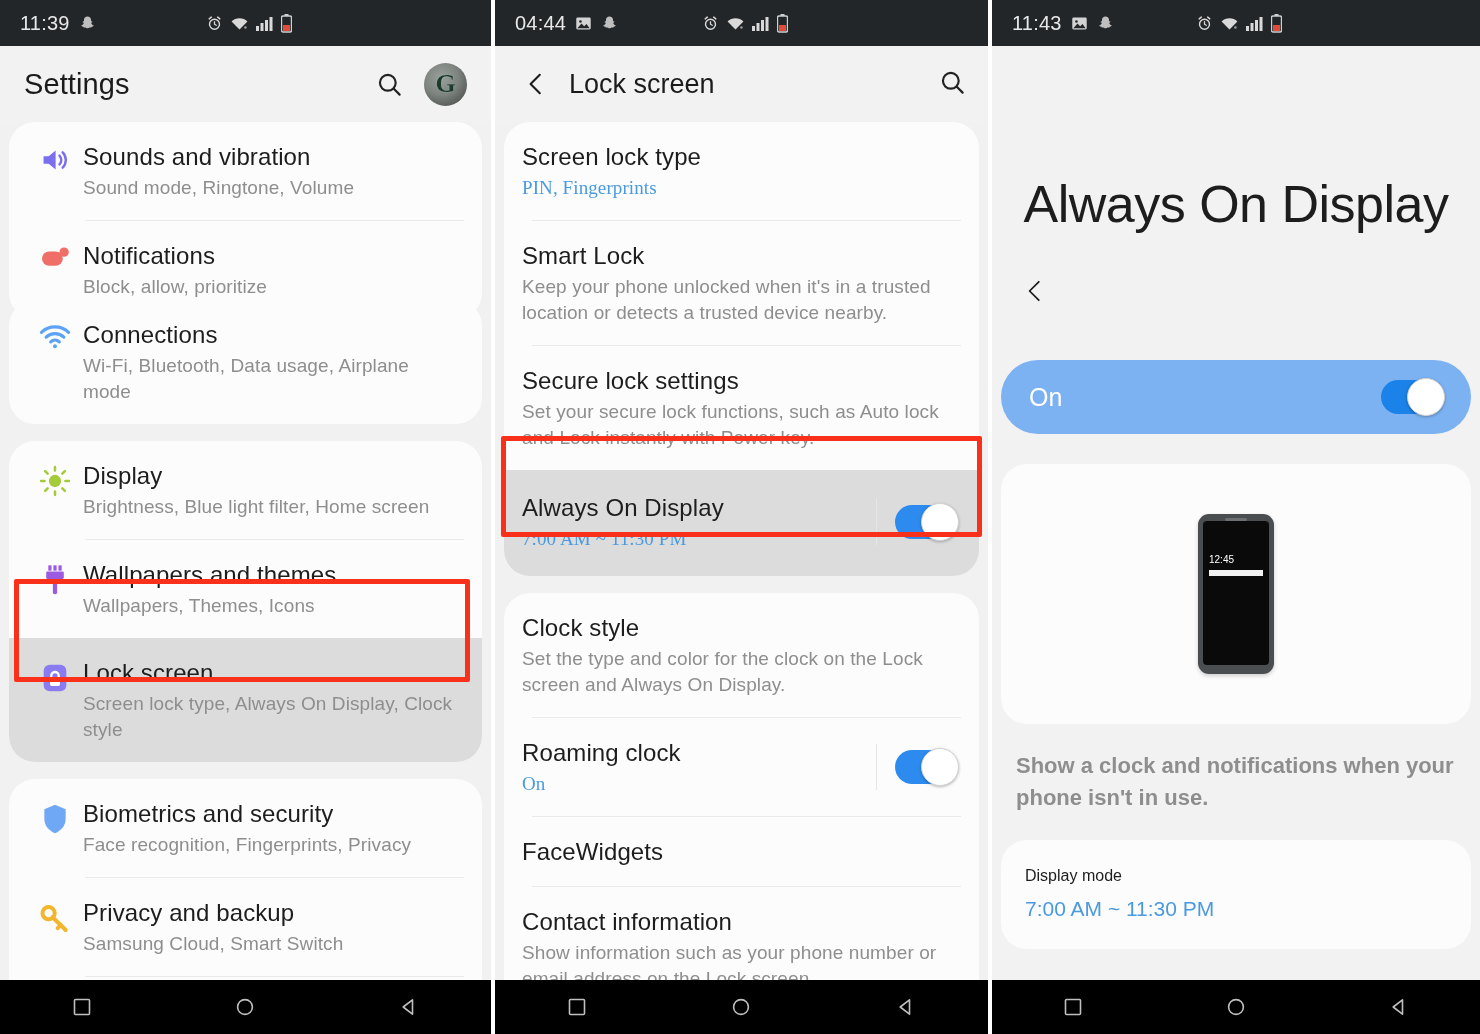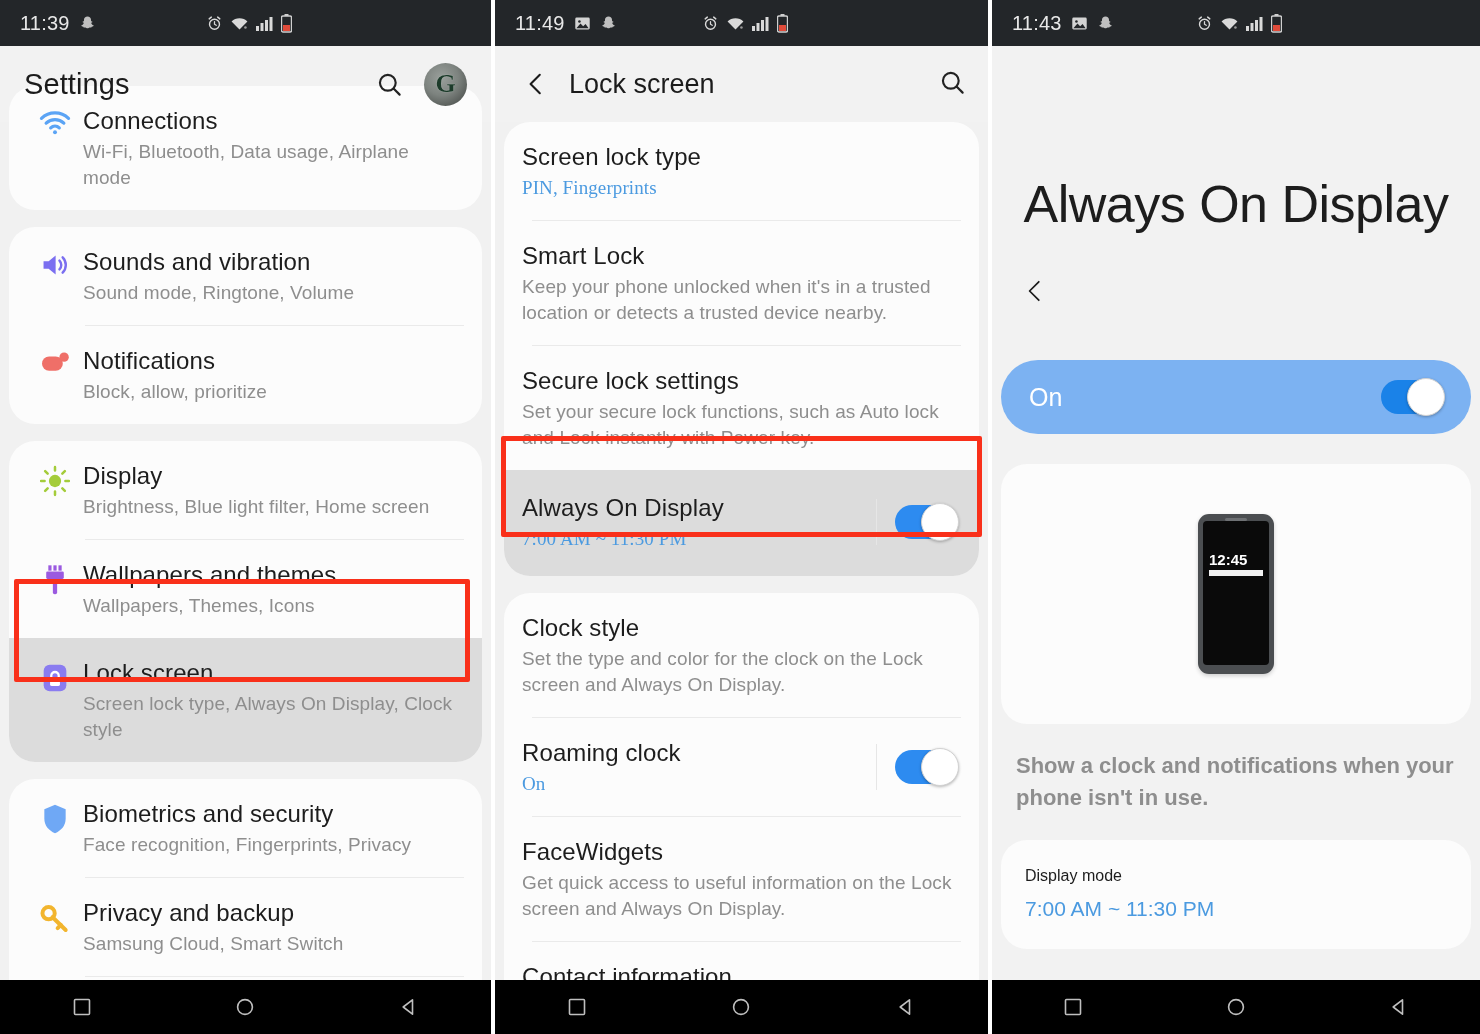--- a/index.html
+++ b/index.html
@@ -191,21 +191,21 @@
     box-shadow: 0 2px 4px rgba(0,0,0,.18);
   }
   .phone-mock .speaker {
     position:absolute; top:4px; left:50%; transform:translateX(-50%);
     width: 22px; height:3px; border-radius:2px; background:#6e7174;
   }
   .phone-mock .mscreen {
     width:100%; height:100%; background:#0a0a0a; border-radius:4px;
     padding: 32px 6px 0 6px;
   }
-  .phone-mock .mtime { color:#ffffff; font-size:15px; line-height:13px;font-weight:bold; }
+  .phone-mock .mtime { color:#ffffff; font-size:10px; line-height:13px; }
   .phone-mock .mbar { margin-top:4px; height:6px; background:#f2f2f2; }
 
   .aod-desc {
     padding: 26px 24px 0 24px;
     font-size: 22px; color:#8e8e8e; line-height: 32px; font-weight: bold;
   }
   .bottom-card {
     margin: 26px 9px 0 9px;
     background: #fcfcfc;
     border-radius: 26px;
@@ -274,20 +274,48 @@
               <path d="M15.6 15.6 21 21" stroke="#222" stroke-width="1.9" stroke-linecap="round"></path>
             </svg>
         </span>
         <span class="avatar">
           <span class="gletter">G</span>
         </span>
       </div>
 
       <div class="cardlist">
 
+        <div class="card">
+          <div class="row">
+            <span class="icon-wrap">
+              <svg width="32" height="28" viewBox="0 0 24 22">
+                  <path d="M3 8h4l5.5-4.5v15L7 14H3Z" fill="#7b6ff0"></path>
+                  <path d="M15.5 7.5a5 5 0 0 1 0 7M18 5a8.5 8.5 0 0 1 0 12" stroke="#7b6ff0" stroke-width="1.9" fill="none" stroke-linecap="round"></path>
+                </svg>
+            </span>
+            <span class="texts">
+              <div class="t1">Sounds and vibration</div>
+              <div class="t2">Sound mode, Ringtone, Volume</div>
+            </span>
+          </div>
+          <div class="divider"></div>
+          <div class="row">
+            <span class="icon-wrap">
+              <svg width="32" height="26" viewBox="0 0 24 20">
+                  <rect x="2" y="5" width="16" height="11" rx="5.5" fill="#ef6f68"></rect>
+                  <circle cx="19" cy="5.5" r="3.6" fill="#ef6f68"></circle>
+                </svg>
+            </span>
+            <span class="texts">
+              <div class="t1">Notifications</div>
+              <div class="t2">Block, allow, prioritize</div>
+            </span>
+          </div>
+        </div>
+
         <div class="card clipped">
           <div class="row">
             <span class="icon-wrap">
               <svg width="32" height="26" viewBox="0 0 24 20">
                   <path d="M12 16.8 3.3 7.9a12.6 12.6 0 0 1 17.4 0Z" fill="none"></path>
                   <path d="M1.6 6.4a15 15 0 0 1 20.8 0" stroke="#5ba4f5" stroke-width="2.5" fill="none" stroke-linecap="round"></path>
                   <path d="M5.2 10.1a9.8 9.8 0 0 1 13.6 0" stroke="#5ba4f5" stroke-width="2.5" fill="none" stroke-linecap="round"></path>
                   <path d="M8.7 13.7a4.8 4.8 0 0 1 6.6 0" stroke="#5ba4f5" stroke-width="2.5" fill="none" stroke-linecap="round"></path>
                   <circle cx="12" cy="17.1" r="1.5" fill="#5ba4f5"></circle>
                 </svg>
@@ -295,48 +323,20 @@
             <span class="texts">
               <div class="t1">Connections</div>
               <div class="t2">Wi-Fi, Bluetooth, Data usage, Airplane mode</div>
             </span>
           </div>
         </div>
 
         <div class="card">
           <div class="row">
             <span class="icon-wrap">
-              <svg width="32" height="28" viewBox="0 0 24 22">
-                  <path d="M3 8h4l5.5-4.5v15L7 14H3Z" fill="#7b6ff0"></path>
-                  <path d="M15.5 7.5a5 5 0 0 1 0 7M18 5a8.5 8.5 0 0 1 0 12" stroke="#7b6ff0" stroke-width="1.9" fill="none" stroke-linecap="round"></path>
-                </svg>
-            </span>
-            <span class="texts">
-              <div class="t1">Sounds and vibration</div>
-              <div class="t2">Sound mode, Ringtone, Volume</div>
-            </span>
-          </div>
-          <div class="divider"></div>
-          <div class="row">
-            <span class="icon-wrap">
-              <svg width="32" height="26" viewBox="0 0 24 20">
-                  <rect x="2" y="5" width="16" height="11" rx="5.5" fill="#ef6f68"></rect>
-                  <circle cx="19" cy="5.5" r="3.6" fill="#ef6f68"></circle>
-                </svg>
-            </span>
-            <span class="texts">
-              <div class="t1">Notifications</div>
-              <div class="t2">Block, allow, prioritize</div>
-            </span>
-          </div>
-        </div>
-
-        <div class="card">
-          <div class="row">
-            <span class="icon-wrap">
               <svg width="32" height="32" viewBox="0 0 24 24">
                   <circle cx="12" cy="12" r="4.6" fill="#a4cc3a"></circle>
                   <g stroke="#a4cc3a" stroke-width="1.9" stroke-linecap="round">
                     <path d="M12 1.6v2.6M12 19.8v2.6M1.6 12h2.6M19.8 12h2.6M4.6 4.6l1.9 1.9M17.5 17.5l1.9 1.9M19.4 4.6l-1.9 1.9M6.5 17.5l-1.9 1.9"></path>
                   </g>
                 </svg>
             </span>
             <span class="texts">
               <div class="t1">Display</div>
               <div class="t2">Brightness, Blue light filter, Home screen</div>
@@ -437,21 +437,21 @@
         </span>
       </div>
     </div>
   </div>
 
   <div class="gap"></div>
 
   <div class="panel p2">
     <div class="statusbar">
       <div class="sb-left">
-        <span class="sb-time">11:49</span>
+        <span class="sb-time">04:44</span>
         <span class="ico">
           <svg width="17" height="17" viewBox="0 0 20 20">
               <rect x="1.5" y="3" width="17" height="14" rx="1.6" fill="#d3d3d3"></rect>
               <circle cx="6.4" cy="7.6" r="1.5" fill="#232629"></circle>
               <path d="M2.8 15.5 7.6 10l3.2 3.3 2.8-2.6 3.6 4.8Z" fill="#232629"></path>
             </svg>
         </span>
         <span class="ico">
           <svg width="17" height="17" viewBox="0 0 24 24">
               <path fill="#bfbfbf" d="M12 2c3 0 5 2 5 5v2.2c.5-.3 1.1-.3 1.6 0 .5.4.4 1-.2 1.3l-1.3.6c.3 1.6 1.6 3.1 3.2 3.5.5.1.6.7.2 1-.7.5-1.7.8-2.6.9-.1.5-.2 1-.7 1.1-.6.2-1.4-.2-2.3-.1-.9.1-1.6 1.1-2.9 1.1s-2-1-2.9-1.1c-.9-.1-1.7.3-2.3.1-.5-.1-.6-.6-.7-1.1-.9-.1-1.9-.4-2.6-.9-.4-.3-.3-.9.2-1 1.6-.4 2.9-1.9 3.2-3.5l-1.3-.6c-.6-.3-.7-.9-.2-1.3.5-.3 1.1-.3 1.6 0V7c0-3 2-5 5-5z"></path>
@@ -557,21 +557,20 @@
             </span>
             <span class="tog-sep"></span>
             <span class="toggle">
               <span class="knob"></span>
             </span>
           </div>
           <div class="divider full"></div>
           <div class="row">
             <span class="texts">
               <div class="t1">FaceWidgets</div>
-              <div class="t2">Get quick access to useful information on the Lock screen and Always On Display.</div>
             </span>
           </div>
           <div class="divider full"></div>
           <div class="row">
             <span class="texts">
               <div class="t1">Contact information</div>
               <div class="t2">Show information such as your phone number or email address on the Lock screen.</div>
             </span>
           </div>
         </div>

